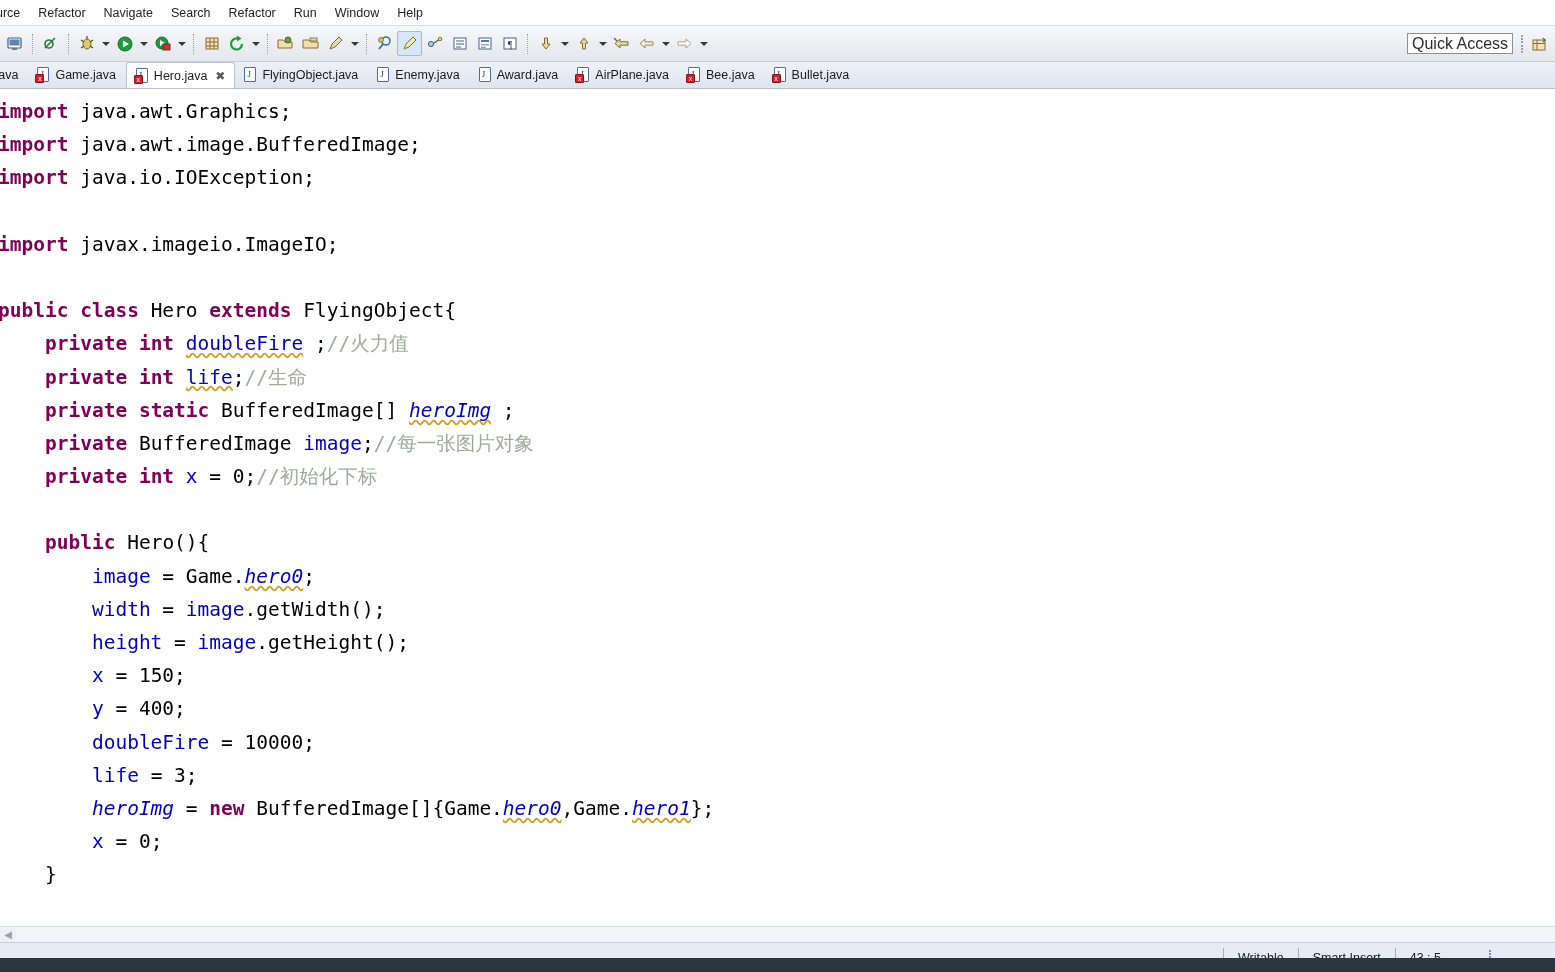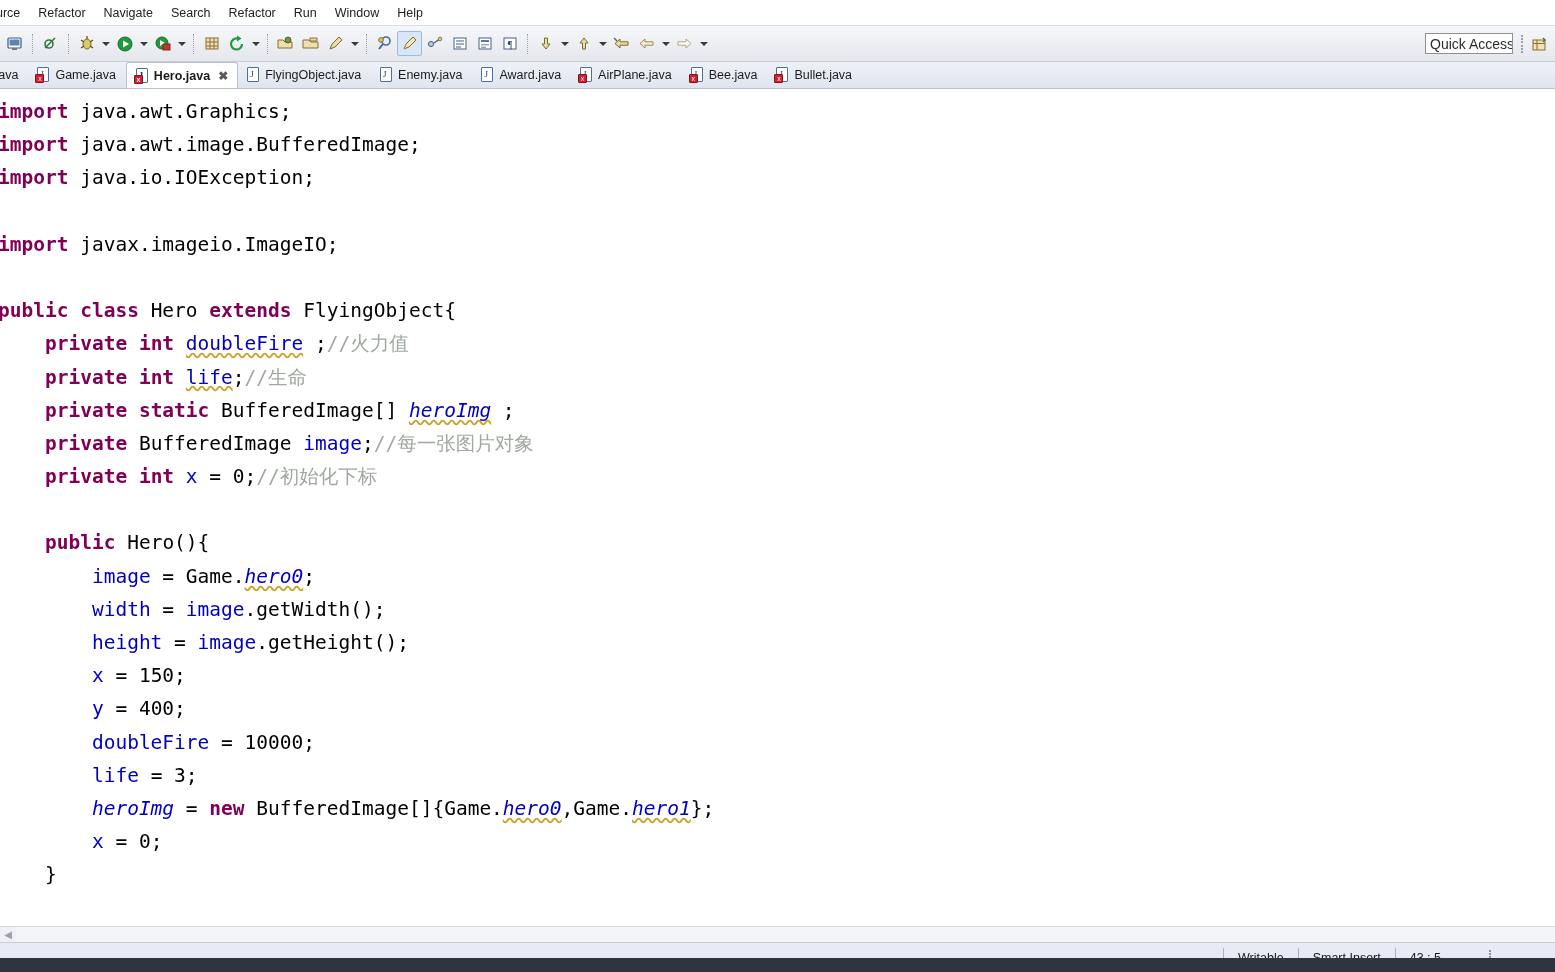--- a/index.html
+++ b/index.html
@@ -106,24 +106,24 @@
   .tb-arrow::after {
     content: "";
     width: 0; height: 0;
     border-left: 4px solid transparent;
     border-right: 4px solid transparent;
     border-top: 4px solid #3a3a3a;
   }
   .quick-access {
     position: absolute;
     right: 42px; top: 7px;
-    width: 88px; height: 21px;
+    width: 106px; height: 21px;
     border: 1px solid #8b8f98;
     background: #ffffff;
-    font-size: 14px;
+    font-size: 16px;
     color: #2c2c2c;
     padding: 1px 4px;
     line-height: 18px;
     white-space: nowrap;
     overflow: hidden;
   }
   .perspective-dots {
     position: absolute;
     right: 30px; top: 9px;
     width: 6px; height: 18px;
@@ -166,21 +166,21 @@
     position: relative;
   }
   .tab.first { padding-left: 0; margin-left: -8px; }
   .tab.active {
     background: #ffffff;
     border: 1px solid #b9c0cc;
     border-bottom: 1px solid #ffffff;
     border-radius: 3px 3px 0 0;
     margin-bottom: -1px;
     z-index: 2;
-    font-weight: bold;
+    font-weight: normal;
     justify-content: space-between;
   }
   .tab-close {
     font-size: 12px;
     color: #5a5a5a;
     margin-left: 3px;
     line-height: 1;
   }
   
   .ficon {

